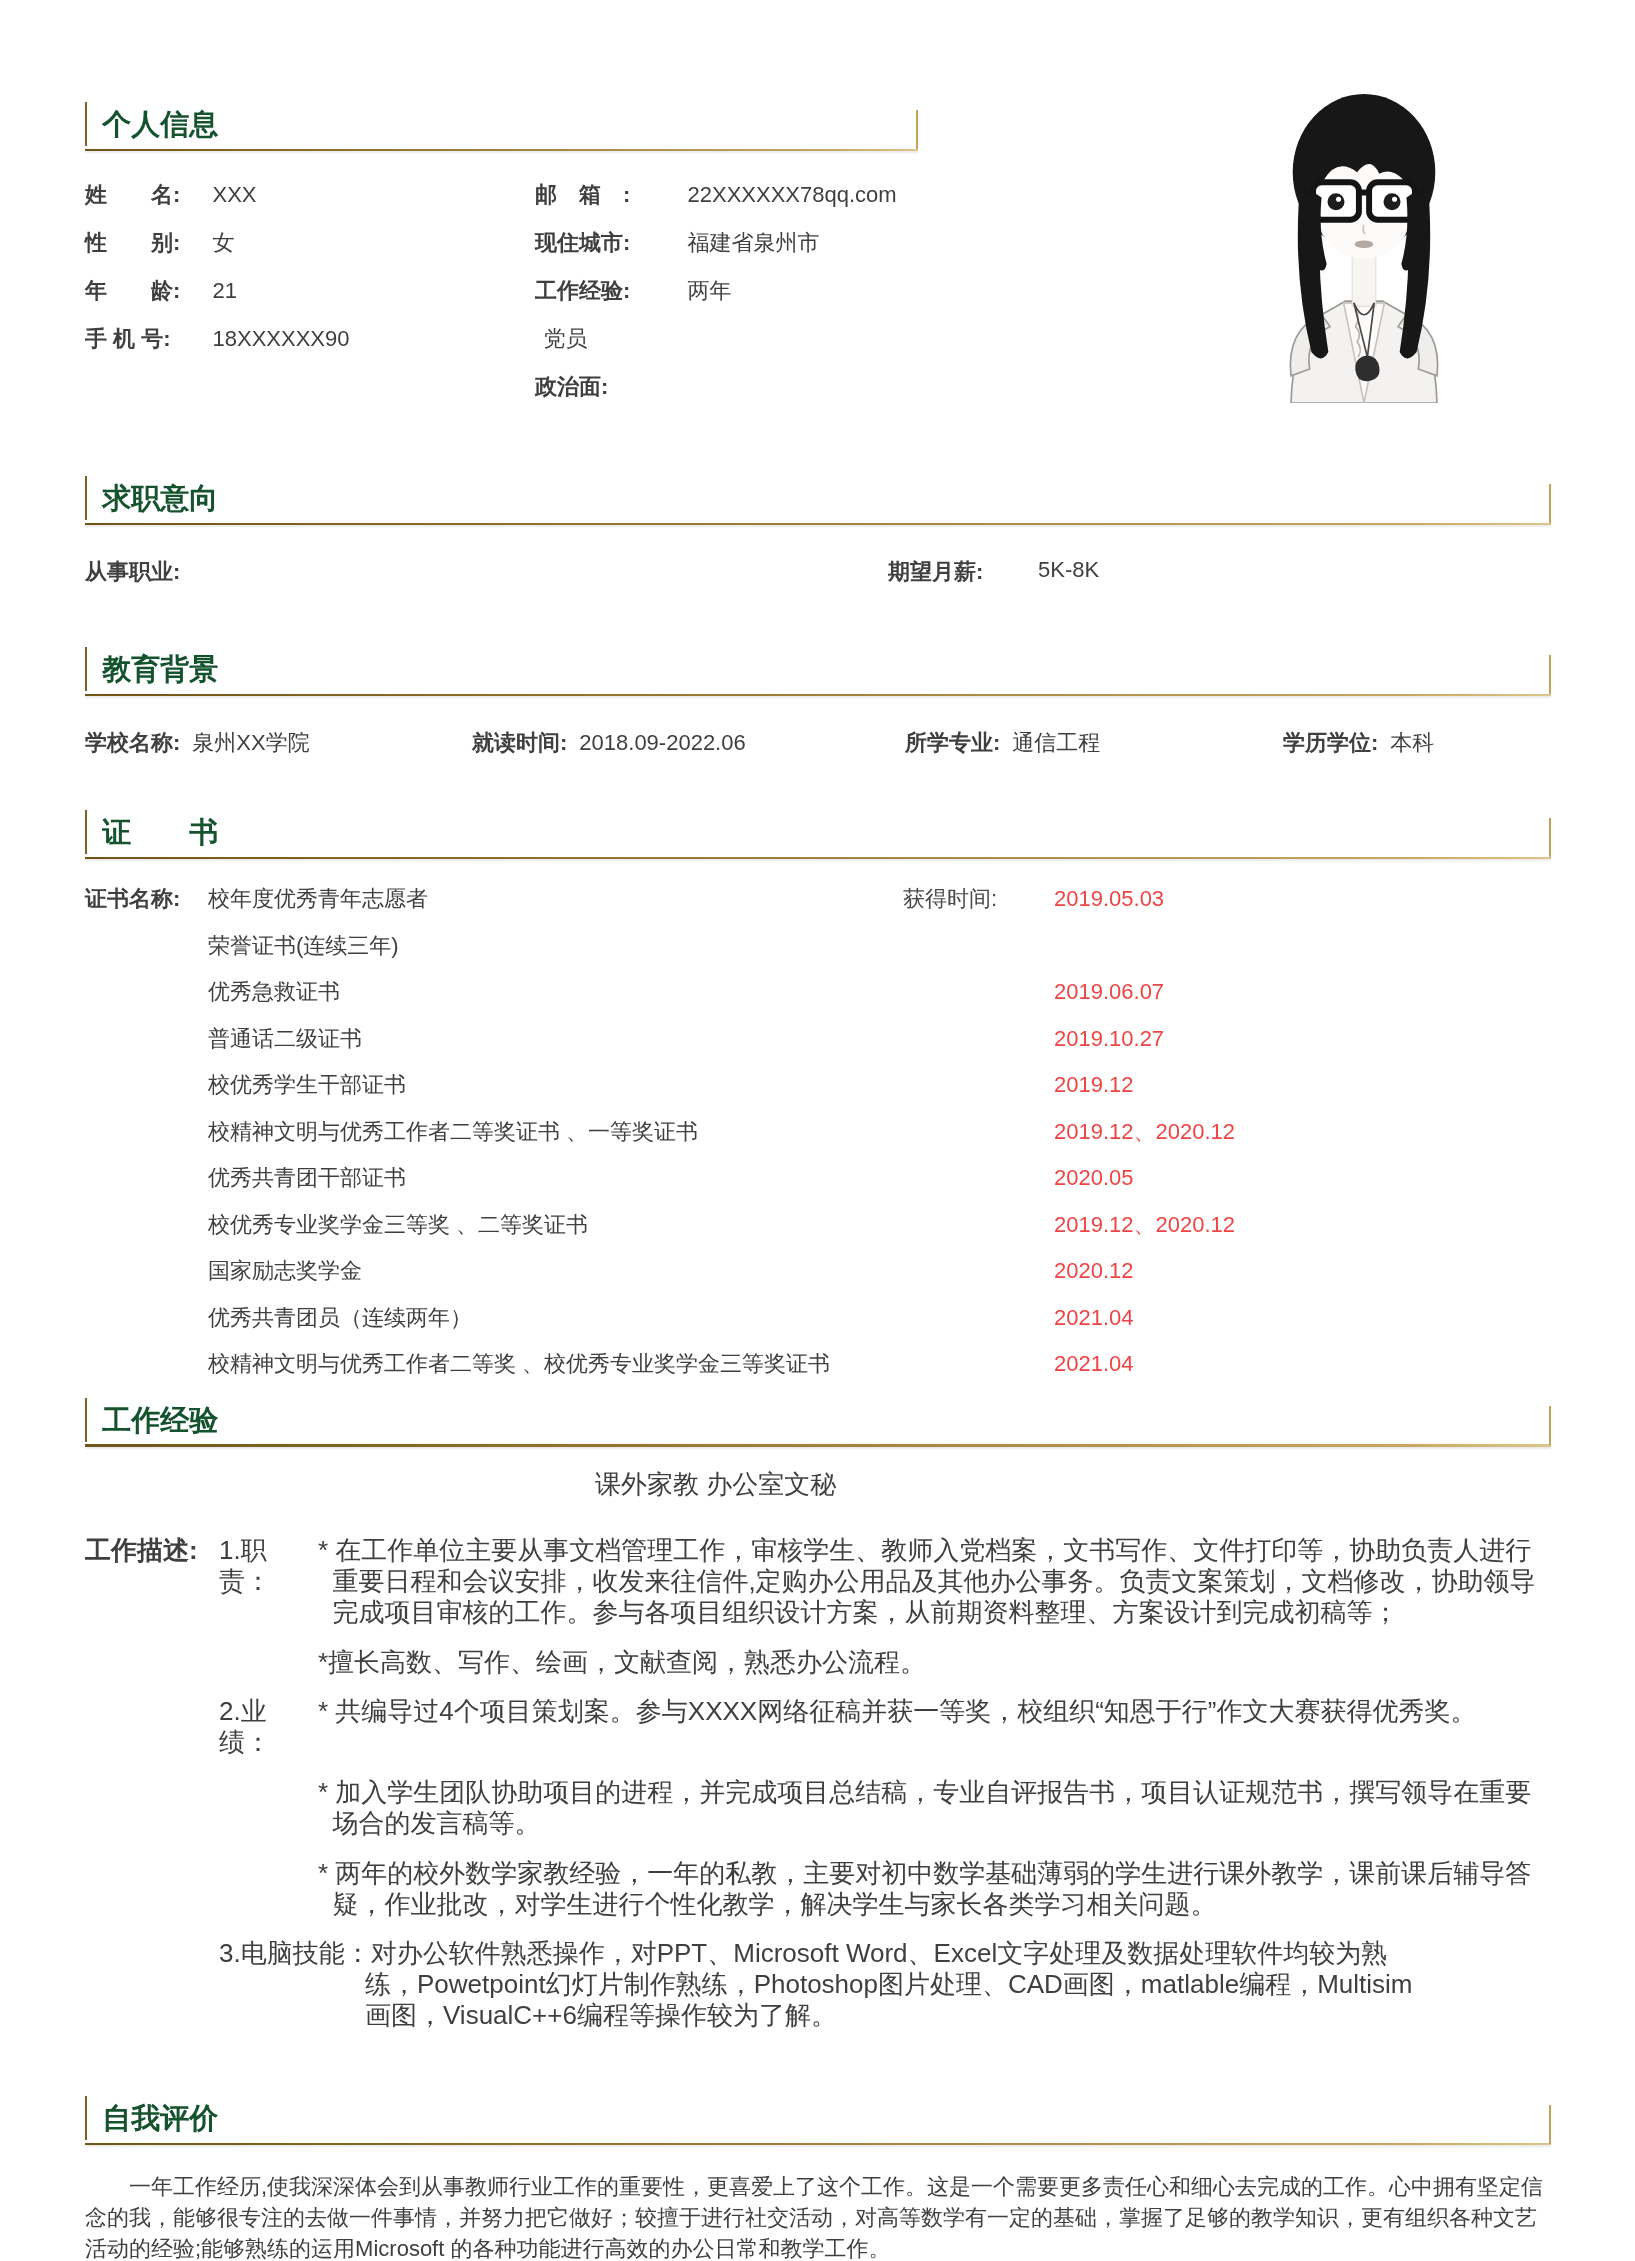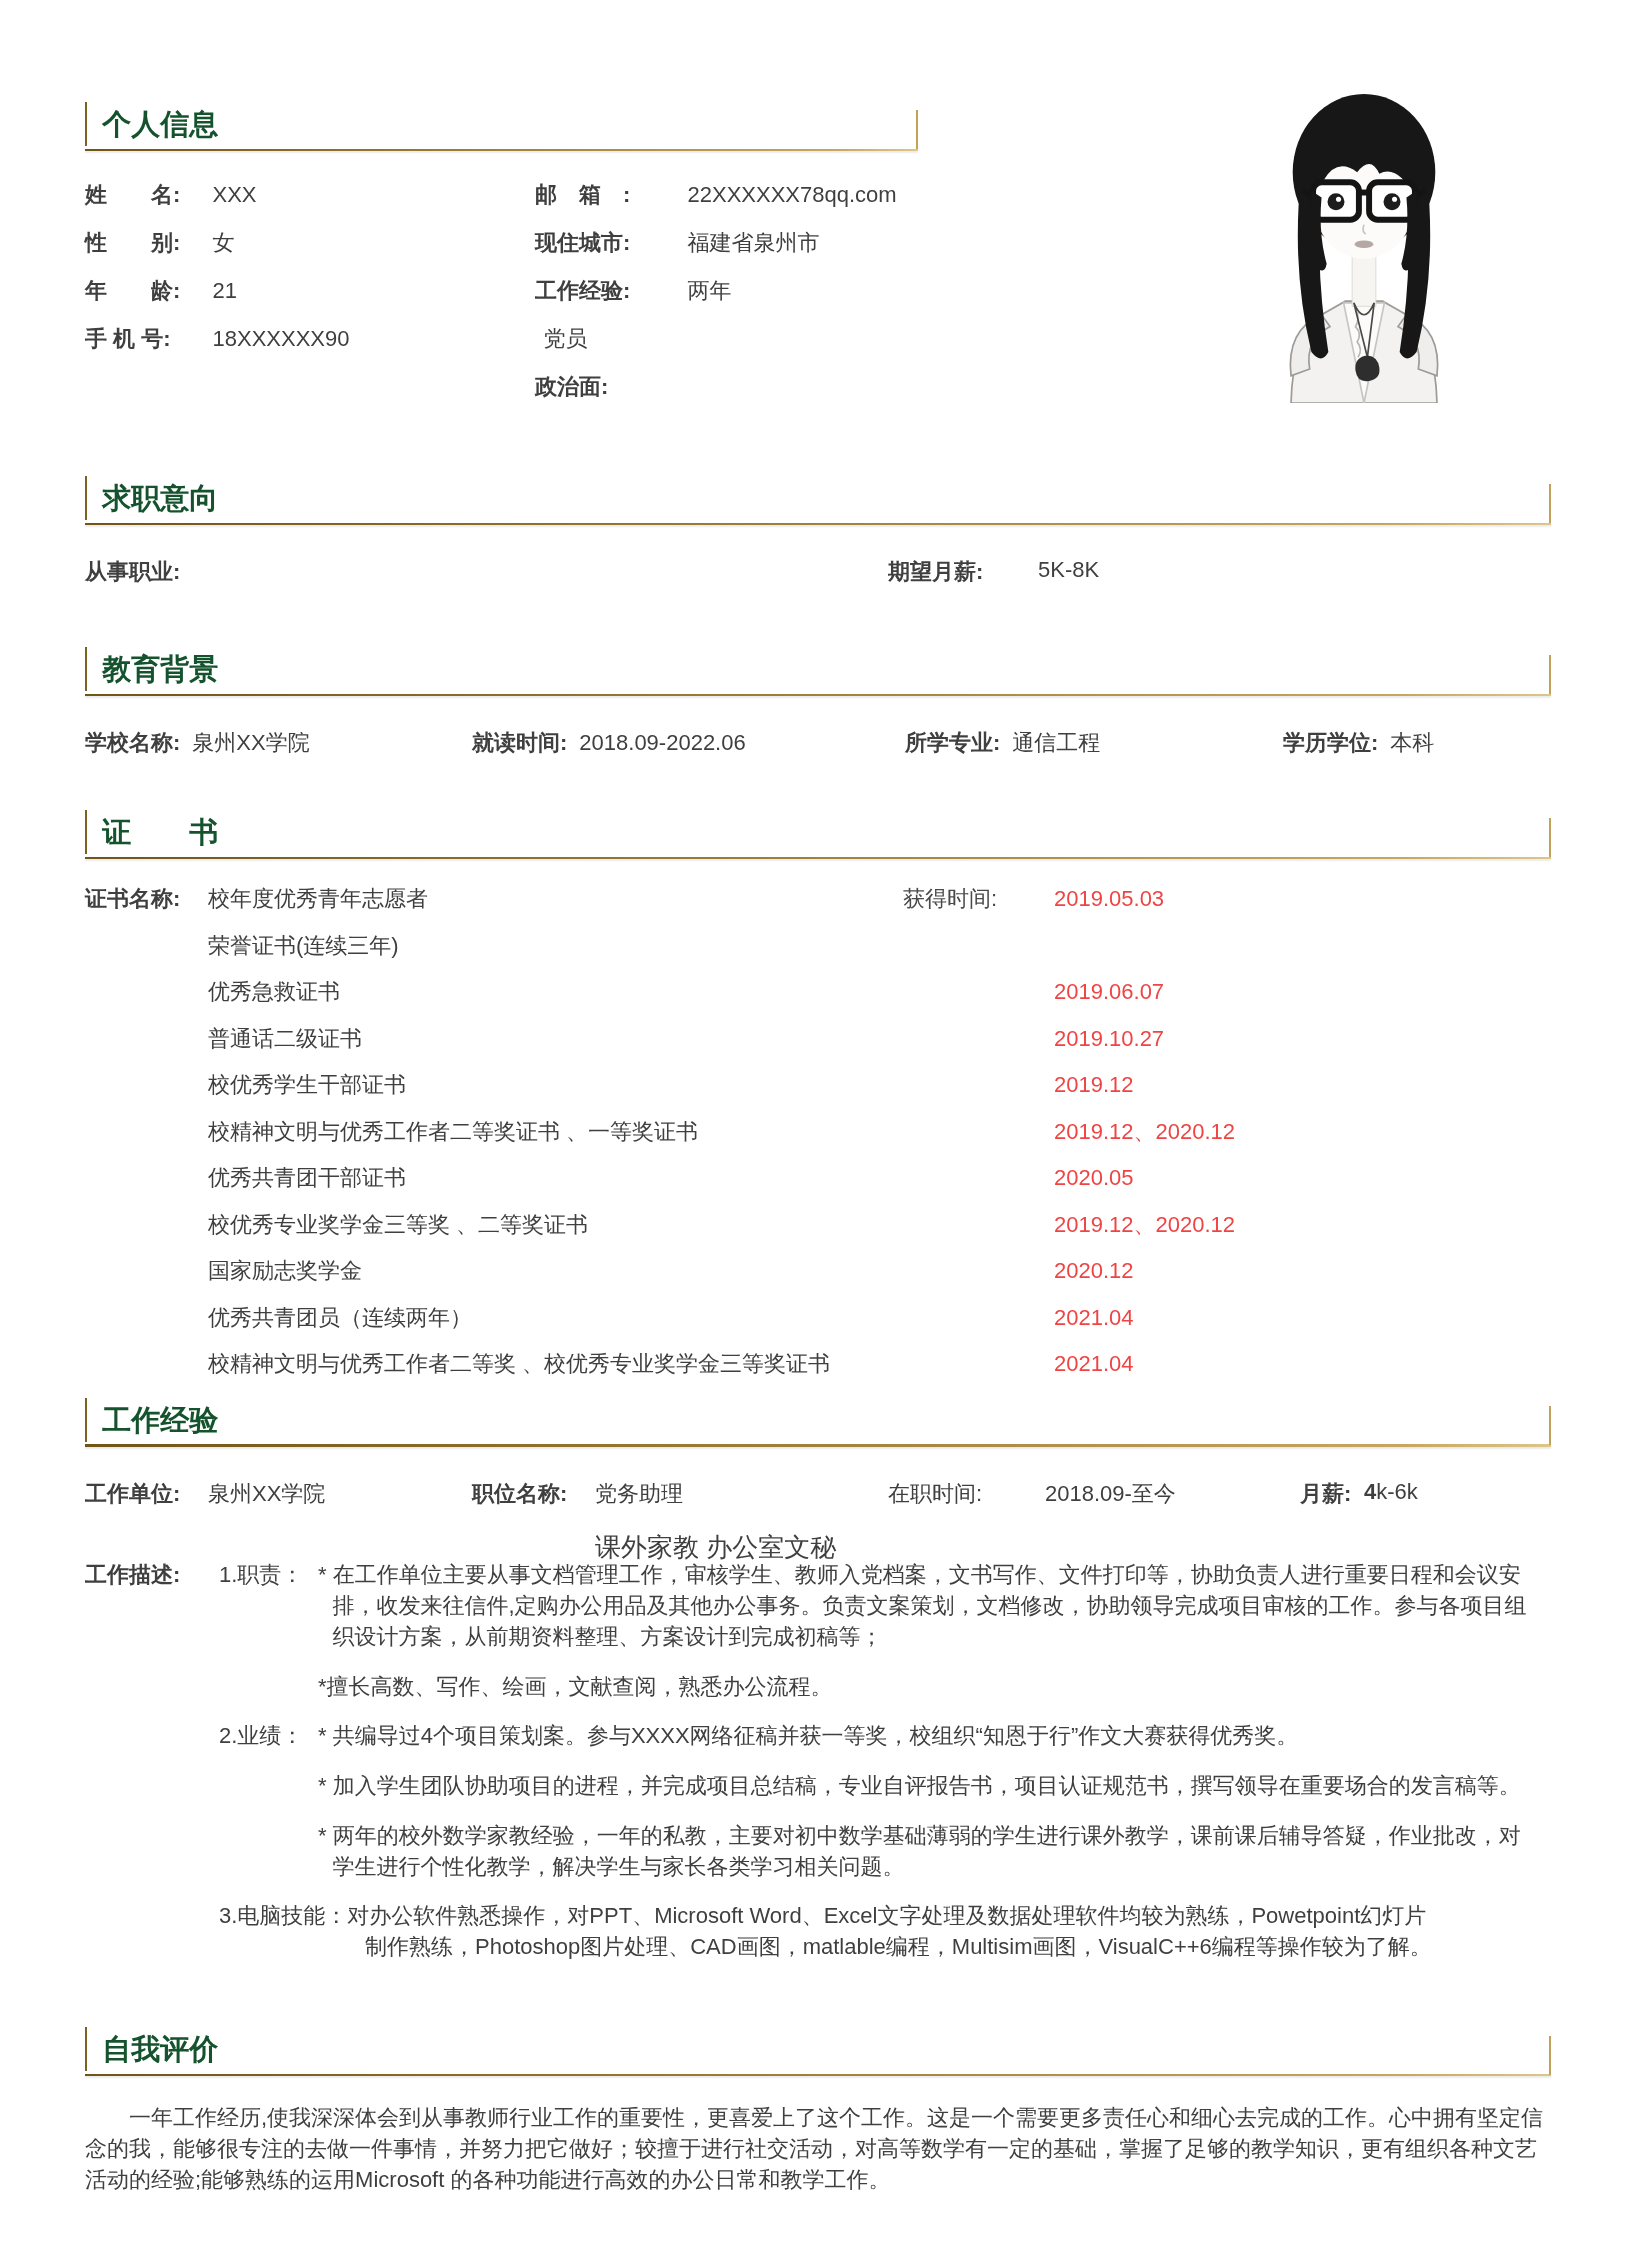--- a/index.html
+++ b/index.html
@@ -45,21 +45,21 @@
   
   .cert-list { margin-top:27px; }
   .cert-row { position:relative; padding-left:123px; margin-bottom:21px; min-height:25.5px;
               line-height:25.5px; font-size:22px; }
   .cert-name-label { position:absolute; left:0; top:0; font-weight:700; }
   .cert-date-label { position:absolute; left:818px; top:0; color:#4a4a4a; }
   .cert-date { position:absolute; left:969px; top:0; color:#ef4444; }
 
   
   .work-pos2 { margin-top:20.4px; margin-left:510px; height:29px; font-size:26px; }
-  .desc-block { font-size:22px; line-height:31px; }
+  .desc-block { margin-top:39px; font-size:26px; line-height:31px; }
   .desc-row { display:flex; margin-bottom:18.7px; }
   .dcol1 { width:134px; flex-shrink:0; font-weight:700; }
   .dcol2 { width:99px; flex-shrink:0; }
   .dtext { flex:1; max-width:1219px; padding-left:14.4px; text-indent:-14.4px; }
   .dtext--skill { flex:1; max-width:1219px; padding-left:146px; text-indent:-146px; }
 
   
   .eval-p { margin-top:25.5px; font-size:22px; line-height:31px; text-indent:44px; max-width:1466px; }
 
   .sec--intent { margin-top:54px; }
@@ -289,30 +289,20 @@
       </div>
   </section>
 
   <section class="sec--work">
     <div class="sec-header">
       <span class="sec-title">工作经验</span>
       <span class="gold-line"></span>
       <span class="gold-tick"></span>
     </div>
 
-    <div class="field-row">
-      <span class="abs" style="left:0;"><span class="f-label">工作单位:</span></span>
-      <span class="abs" style="left:123px;">泉州XX学院</span>
-      <span class="abs" style="left:387px;"><span class="f-label">职位名称:</span></span>
-      <span class="abs" style="left:510px;">党务助理</span>
-      <span class="abs f-label--plain" style="left:803px;">在职时间:</span>
-      <span class="abs" style="left:960px;">2018.09-至今</span>
-      <span class="abs" style="left:1215px;"><span class="f-label">月薪:</span></span>
-      <span class="abs" style="left:1279px;"><b>4</b><span>k-6k</span></span>
-    </div>
     <div class="work-pos2">课外家教 办公室文秘</div>
 
     <div class="desc-block">
       <div class="desc-row">
         <span class="dcol1">工作描述:</span>
         <span class="dcol2">1.职责：</span>
         <span class="dtext">* 在工作单位主要从事文档管理工作，审核学生、教师入党档案，文书写作、文件打印等，协助负责人进行重要日程和会议安排，收发来往信件,定购办公用品及其他办公事务。负责文案策划，文档修改，协助领导完成项目审核的工作。参与各项目组织设计方案，从前期资料整理、方案设计到完成初稿等；</span>
       </div>
       <div class="desc-row">
         <span class="dcol1"></span>

